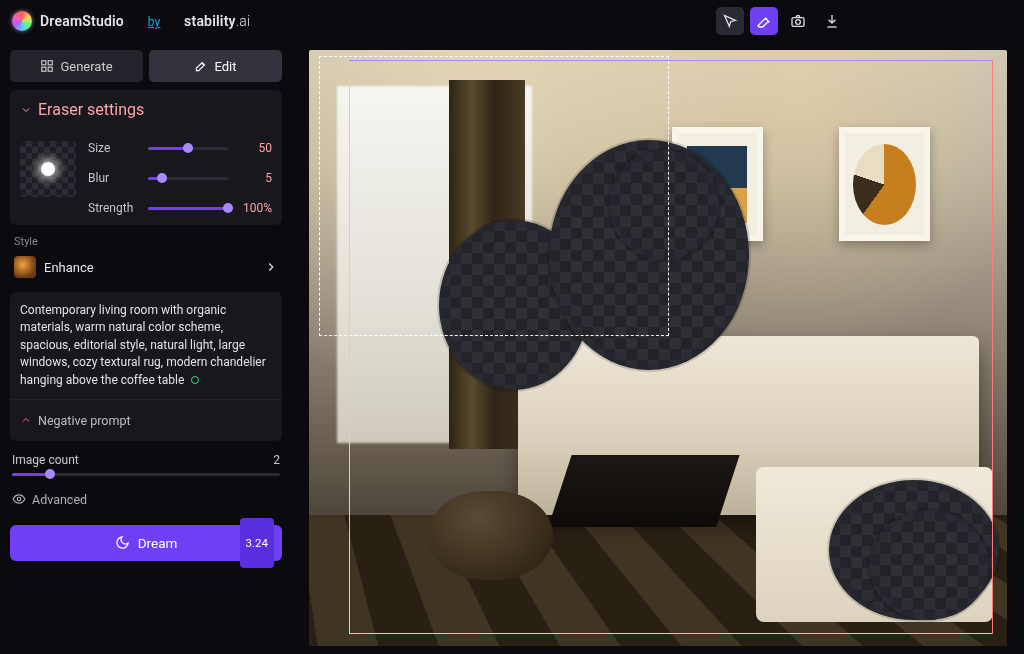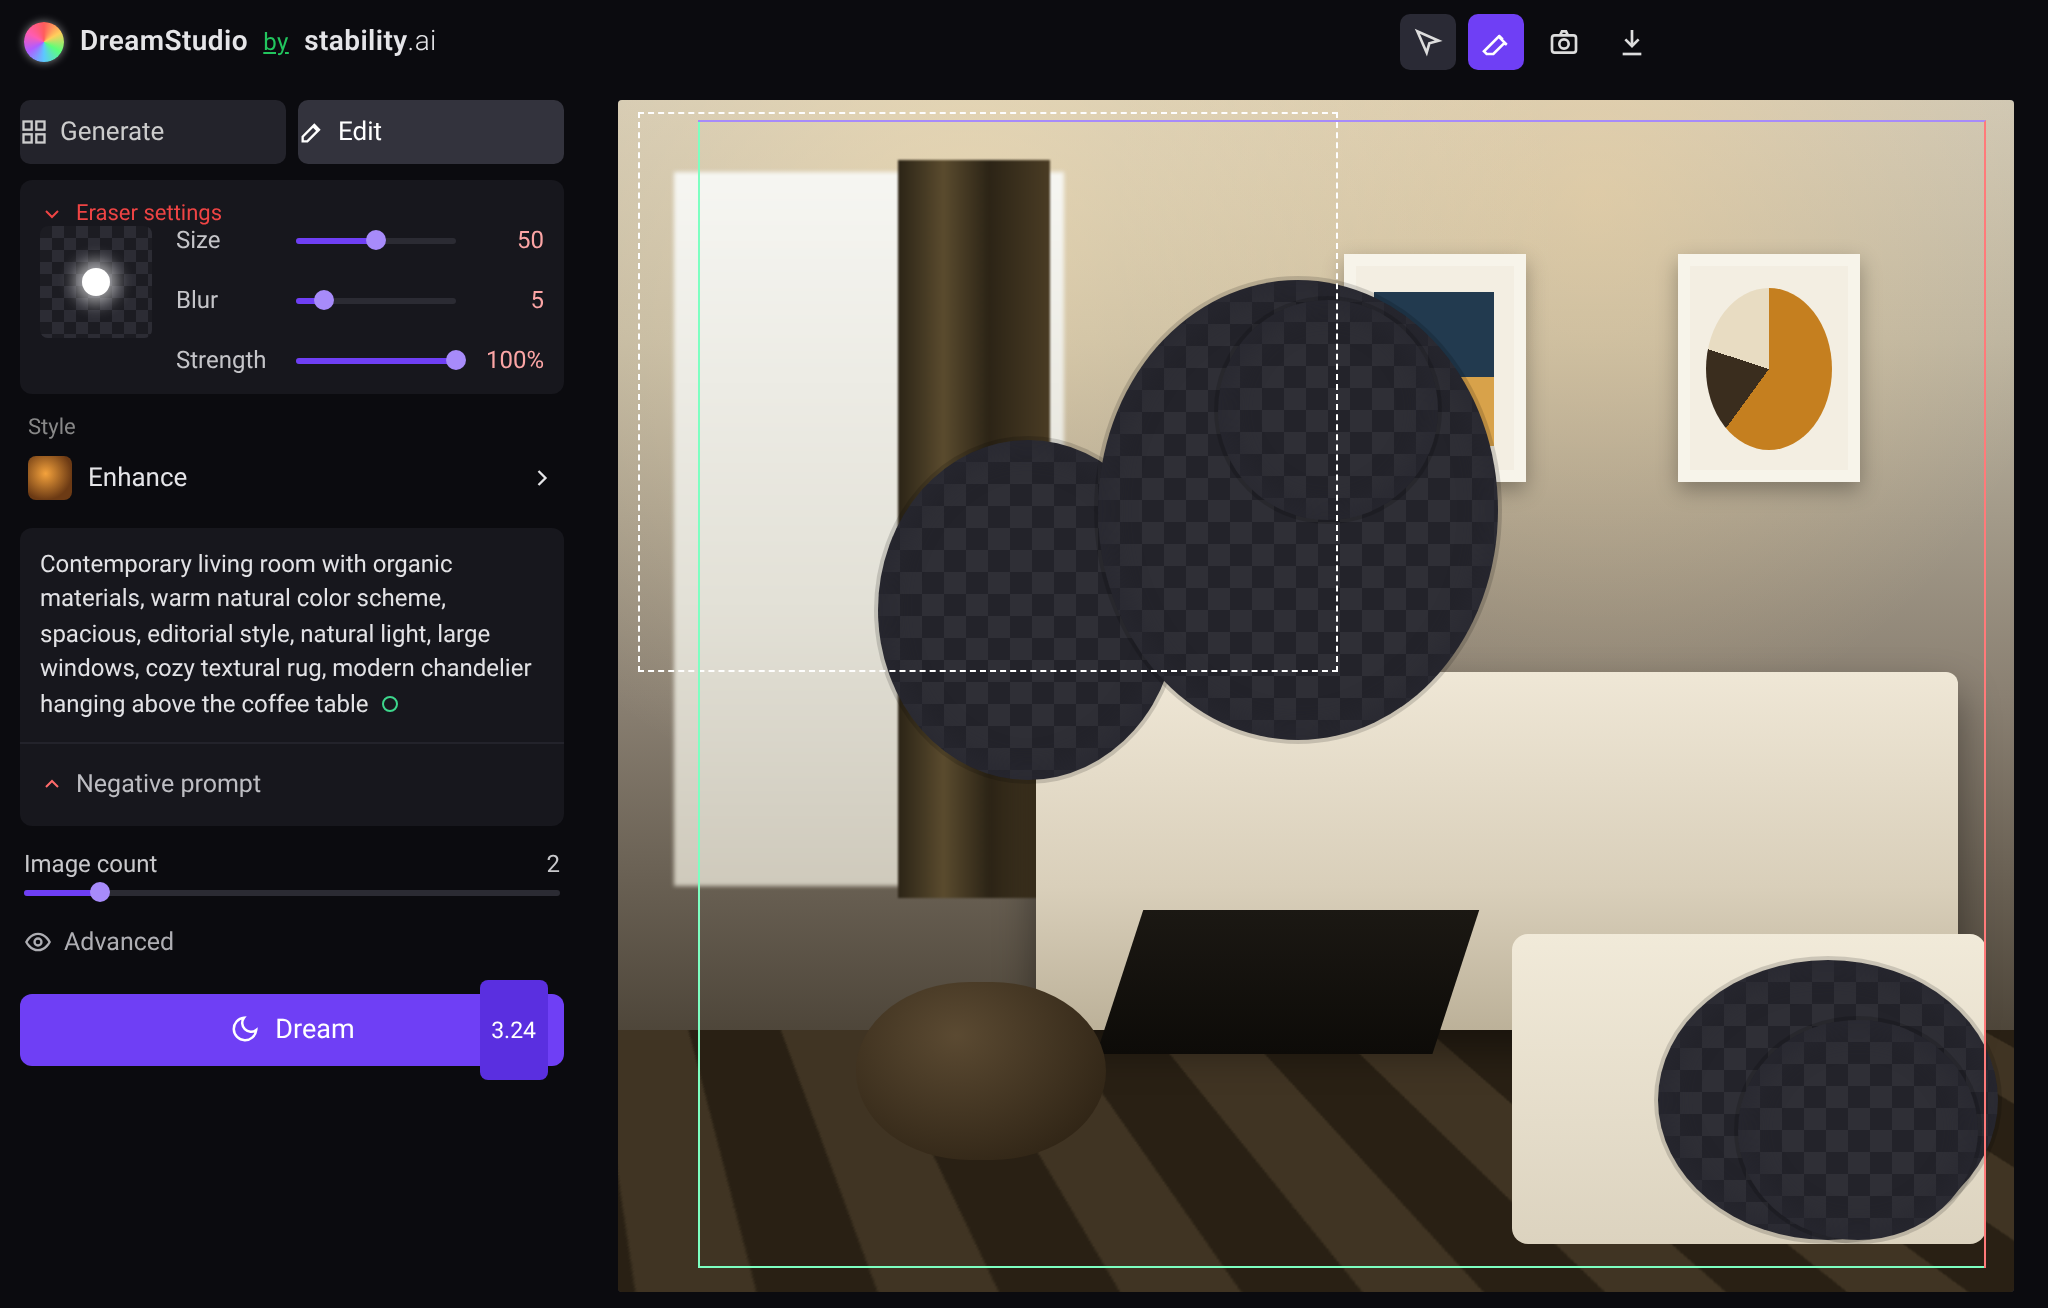--- a/index.html
+++ b/index.html
@@ -14,44 +14,44 @@
     justify-content: space-between;
   }
   .brand { display: flex; align-items: center; gap: 8px; }
   .logo {
     width: 20px; height: 20px; border-radius: 50%;
     background: conic-gradient(#ff5c5c,#ffcf5c,#5cff7a,#5cc8ff,#b05cff,#ff5cb0,#ff5c5c);
     box-shadow: 0 0 4px rgba(255,255,255,0.5);
   }
   .brand-text { font-size: 14px; letter-spacing: .2px; }
   .brand-text .strong { font-weight: 600; }
-  .brand-text .by { color: #22c55e; font-size: 12px; margin: 0 4px; text-decoration: underline; }
+  .brand-text .by { color: #0ea5e9; font-size: 12px; margin: 0 20px; text-decoration: underline; }
   .brand-text .light { font-weight: 300; }
   .top-tools { display: flex; align-items: center; gap: 6px; margin-left: 340px;}
   .tool-btn {
     width: 28px; height: 28px; border-radius: 5px;
     display: flex; align-items: center; justify-content: center;
     color: #ddd; cursor: pointer;
   }
   .tool-btn.filled { background: #2a2a35; }
   .tool-btn.active { background: #6f3ff5; color: #fff; }
   .main { flex: 1; display: flex; min-height: 0; }
   .sidebar {
     width: 292px; padding: 8px 10px; overflow-y: auto;
     display: flex; flex-direction: column; gap: 8px;
   }
   .modebar { display: flex; gap: 6px; }
   .mode-btn {
     flex: 1; height: 32px; border-radius: 5px; background: #23232b;
-    display: flex; align-items: center; justify-content: flex-start; gap: 6px;
+    display: flex; align-items: center; justify-content: center; gap: 6px;
     color: #ccc; font-size: 13px; cursor: pointer;
   }
   .mode-btn.active { background: #33333d; color: #fff; }
   .panel { background: #17171d; border-radius: 6px; padding: 10px; }
-  .panel-head { display: flex; align-items: center; gap: 6px; font-size: 11px; color: #ef4444; margin-bottom: 0; }
+  .panel-head { display: flex; align-items: center; gap: 6px; font-size: 16px; color: #fca5a5; margin-bottom: 22px; }
   .chev { display: inline-flex; transition: transform .2s; }
   .eraser-row { display: flex; gap: 12px; }
   .eraser-preview {
     width: 56px; height: 56px; border-radius: 4px; position: relative; overflow: hidden;
   }
   .checker {
     position: absolute; inset:0;
     background-image:
       linear-gradient(45deg,#2c2c34 25%,transparent 25%),
       linear-gradient(-45deg,#2c2c34 25%,transparent 25%),

